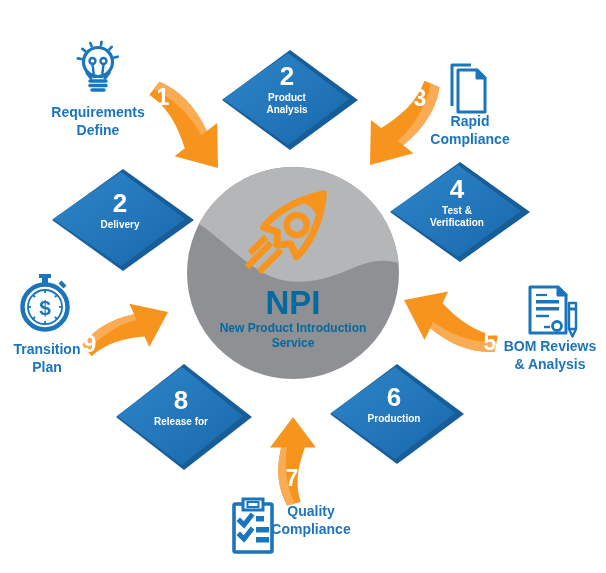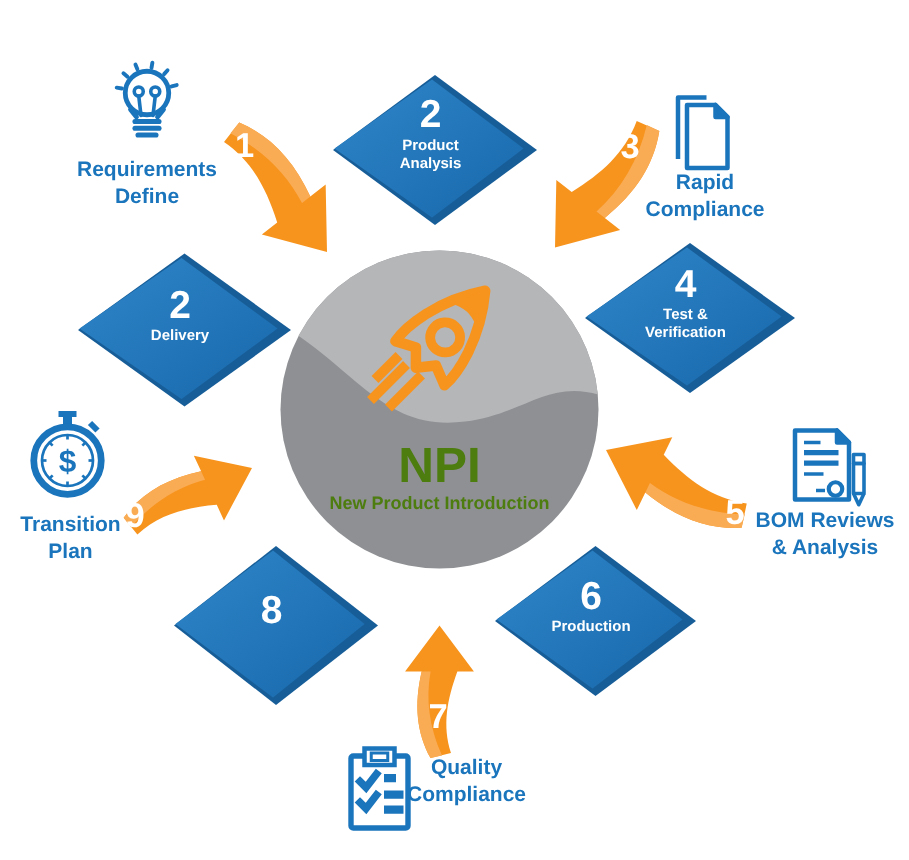--- a/index.html
+++ b/index.html
@@ -18,21 +18,21 @@
   .dtxt{position:absolute;transform:translate(-50%,-50%);text-align:center;
         color:#fff;font-weight:bold;}
   .dtxt .num{font-size:26px;line-height:1.15;display:block;}
   .dtxt .line{font-size:10px;line-height:1.22;display:block;}
   .dtxt .line:empty{display:none;}
   
   .anum{position:absolute;transform:translate(-50%,-50%);color:#fff;
         font-weight:bold;font-size:23px;line-height:1;}
   
   .ctext{position:absolute;left:293px;top:318px;transform:translate(-50%,-50%);
-         text-align:center;color:#4d7c0f;font-weight:bold;width:220px;}
+         text-align:center;color:#0369a1;font-weight:bold;width:220px;}
   .ctext .acro{font-size:33px;line-height:1.05;display:block;}
   .ctext .sub{font-size:12px;line-height:1.25;display:block;}
 </style>
 </head>
 <body>
 
 <div class="stage">
 
   <svg class="layer" width="606" height="573" viewBox="0 0 606 573">
     <defs>
@@ -217,31 +217,33 @@
     <span class="num">4</span>
     <span class="line">Test &amp;</span>
     <span class="line">Verification</span>
   </div>
   <div class="dtxt" style="left:394px;top:404px">
     <span class="num">6</span>
     <span class="line">Production</span>
   </div>
   <div class="dtxt" style="left:181px;top:407px">
     <span class="num">8</span>
+    <span class="line">Release for</span>
   </div>
   <div class="dtxt" style="left:120px;top:210px">
     <span class="num">2</span>
     <span class="line">Delivery</span>
 
   </div>
 
   <div class="anum" style="left:163px;top:97px">1</div>
   <div class="anum" style="left:420px;top:98px">3</div>
   <div class="anum" style="left:490px;top:342px">5</div>
   <div class="anum" style="left:292px;top:478px">7</div>
   <div class="anum" style="left:90px;top:344px">9</div>
 
   <div class="ctext">
     <span class="acro">NPI</span>
     <span class="sub">New Product Introduction</span>
+    <span class="sub">Service</span>
   </div>
 
 </div>
 
 </body></html>

